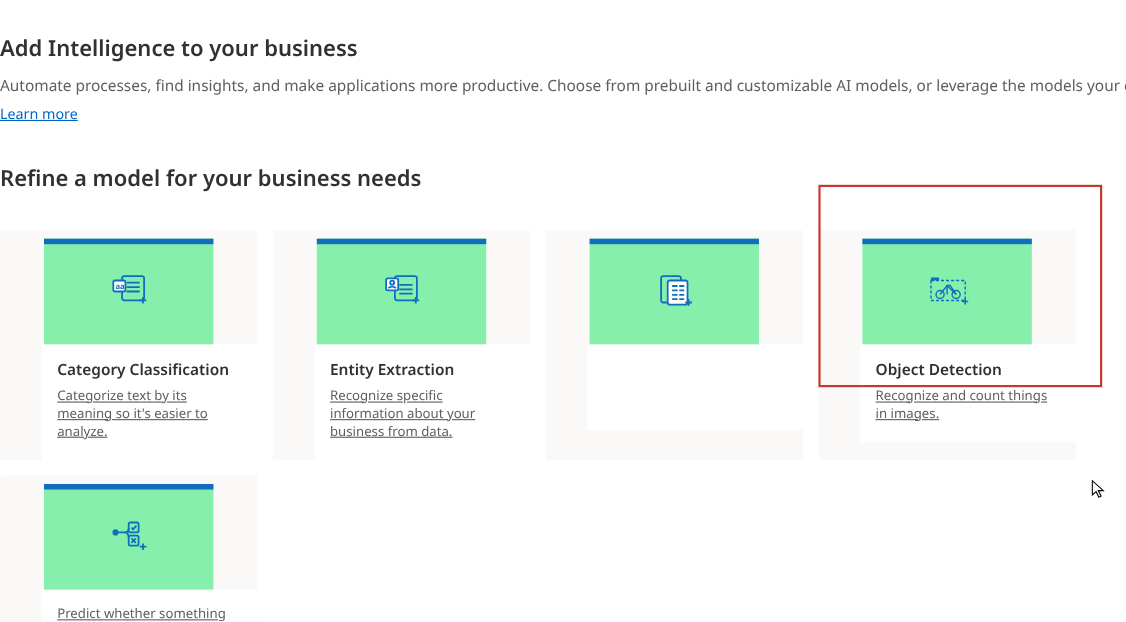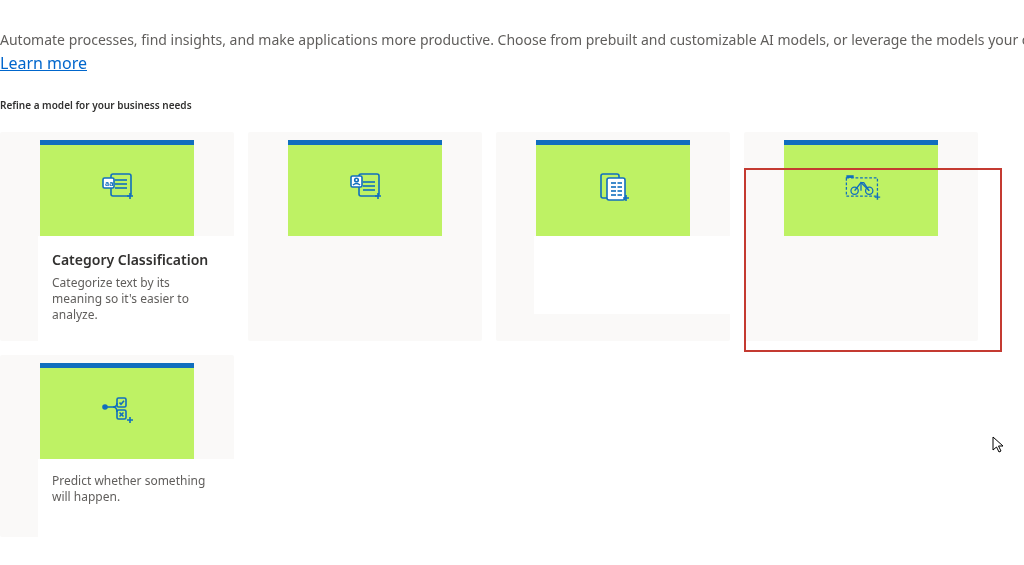--- a/index.html
+++ b/index.html
@@ -20,47 +20,47 @@
       margin-bottom: 12px;
     }
     .page-intro {
       font-size: 14px;
       color: #605e5c;
       line-height: 1.4;
       margin-bottom: 2px;
       white-space: nowrap;
     }
     .learn-more {
-      font-size: 16px;
+      font-size: 13px;
       color: #0066cc;
       text-decoration: underline;
       cursor: pointer;
       display: inline-block;
-      margin-bottom: 24px;
+      margin-bottom: 36px;
     }
     .section-title {
-      font-size: 10px;
+      font-size: 20px;
       font-weight: 600;
       color: #323130;
-      margin-bottom: 20px;
+      margin-bottom: 34px;
     }
     .cards {
       display: flex;
       flex-wrap: wrap;
       gap: 14px;
     }
     .card {
       width: 234px;
       background: #faf9f8;
       border-radius: 2px;
       cursor: pointer;
       position: relative;
     }
     .card-top {
-      background: #bef264;
+      background: #86efac;
       margin: 8px 40px 0 40px;
       height: 96px;
       position: relative;
       display: flex;
       align-items: center;
       justify-content: center;
     }
     .blue-bar {
       position: absolute;
       top: 0; left: 0; right: 0;
@@ -83,40 +83,42 @@
     .card-title {
       font-size: 14px;
       font-weight: 600;
       color: #323130;
       margin-bottom: 6px;
     }
     .card-desc {
       font-size: 12px;
       color: #605e5c;
       line-height: 1.35;
+      text-decoration: underline;
     }
     .highlight {
       position: absolute;
       border: 2px solid #c43a31;
       pointer-events: none;
       left: 744px;
       top: 168px;
       width: 258px;
       height: 184px;
     }
     .cursor-icon {
       position: absolute;
       left: 992px;
       top: 436px;
     }
   </style>
 </head>
 <body>
 
 <div class="page">
+  <h1 class="page-title">Add Intelligence to your business</h1>
   <div class="page-intro">Automate processes, find insights, and make applications more productive. Choose from prebuilt and customizable AI models, or leverage the models your com</div>
   <a class="learn-more">Learn more</a>
 
   <div class="section-title">Refine a model for your business needs</div>
 
   <div class="cards">
 
     <div class="card">
       <div class="card-top">
         <div class="blue-bar"></div>
@@ -150,20 +152,24 @@
               <line x1="18" y1="12" x2="30" y2="12"></line>
               <line x1="18" y1="16" x2="30" y2="16"></line>
               <line x1="18" y1="20" x2="30" y2="20"></line>
               <rect x="6" y="6" width="11" height="11" rx="1.5" fill="#ffffff"></rect>
               <circle cx="11.5" cy="10" r="1.8"></circle>
               <path d="M8 15 q3.5 -3 7 0"></path>
             </g>
             <path d="M30 26 h6 M33 23 v6" stroke="#106ebe" stroke-width="1.6"></path>
           </svg>
         </div>
+      </div>
+      <div class="card-body">
+        <div class="card-title">Entity Extraction</div>
+        <div class="card-desc">Recognize specific information about your business from data.</div>
       </div>
     </div>
 
     <div class="card">
       <div class="card-top">
         <div class="blue-bar"></div>
         <div class="card-icon">
           <svg width="40" height="36" viewBox="0 0 40 36">
             <g fill="none" stroke="#106ebe" stroke-width="1.6">
               <rect x="8" y="4" width="18" height="24" rx="2"></rect>
@@ -196,20 +202,24 @@
               <circle cx="16" cy="21" r="4"></circle>
               <circle cx="32" cy="21" r="4"></circle>
               <path d="M16 21 L23 12 L32 21"></path>
               <path d="M23 12 L26 12 L32 21"></path>
               <line x1="23" y1="12" x2="23" y2="21"></line>
             </g>
             <path d="M38 28 h6 M41 25 v6" stroke="#106ebe" stroke-width="1.6"></path>
           </svg>
         </div>
       </div>
+      <div class="card-body">
+        <div class="card-title">Object Detection</div>
+        <div class="card-desc">Recognize and count things in images.</div>
+      </div>
     </div>
 
     <div class="card">
       <div class="card-top">
         <div class="blue-bar"></div>
         <div class="card-icon">
           <svg width="40" height="36" viewBox="0 0 40 36">
             <g fill="none" stroke="#106ebe" stroke-width="1.6">
               <circle cx="8" cy="14" r="2" fill="#106ebe"></circle>
               <path d="M10 14 h6"></path>

